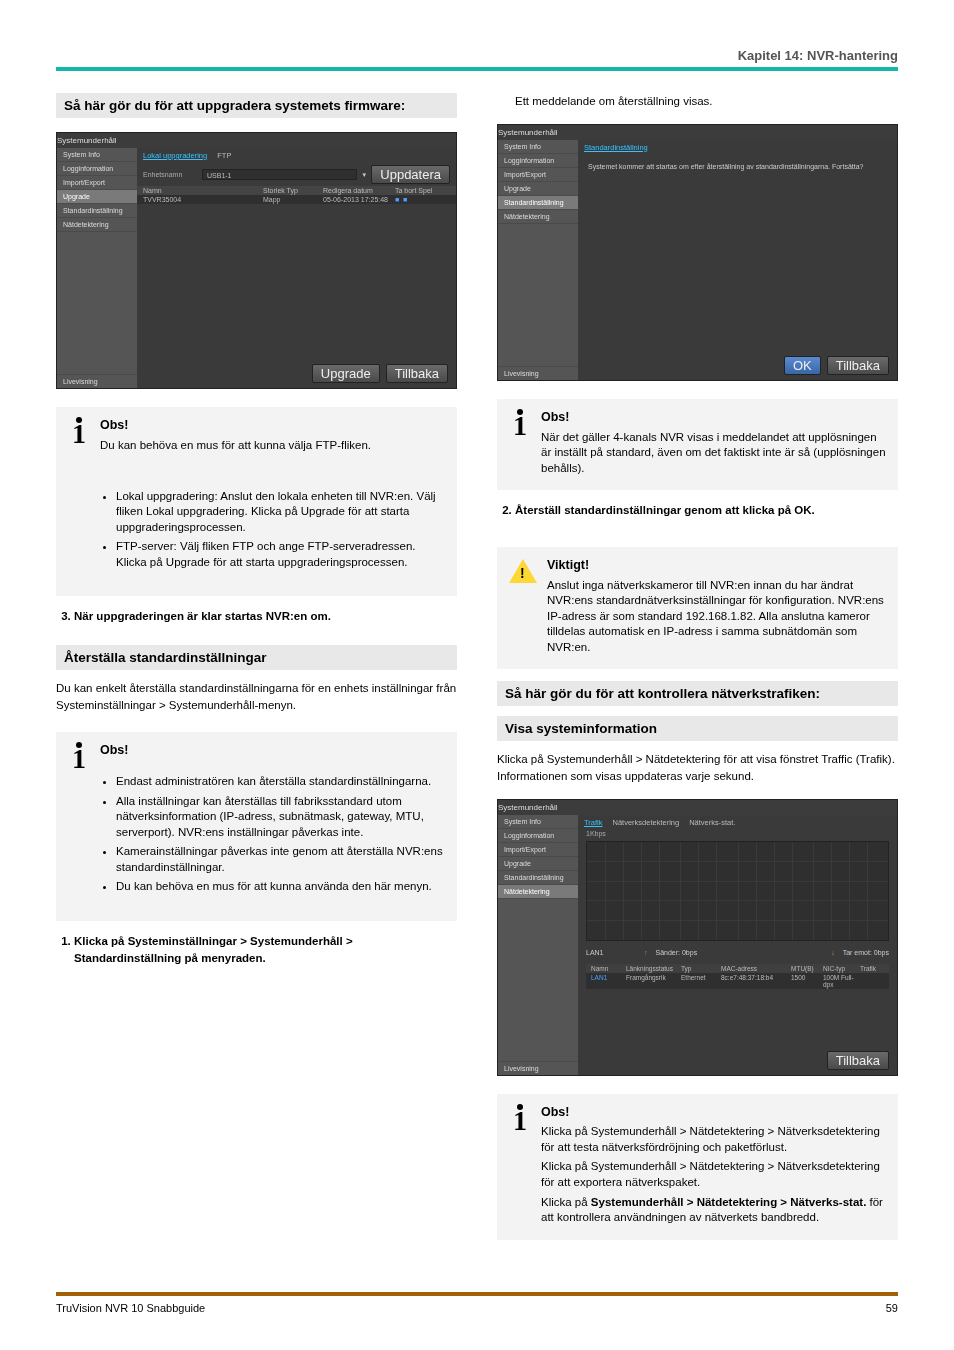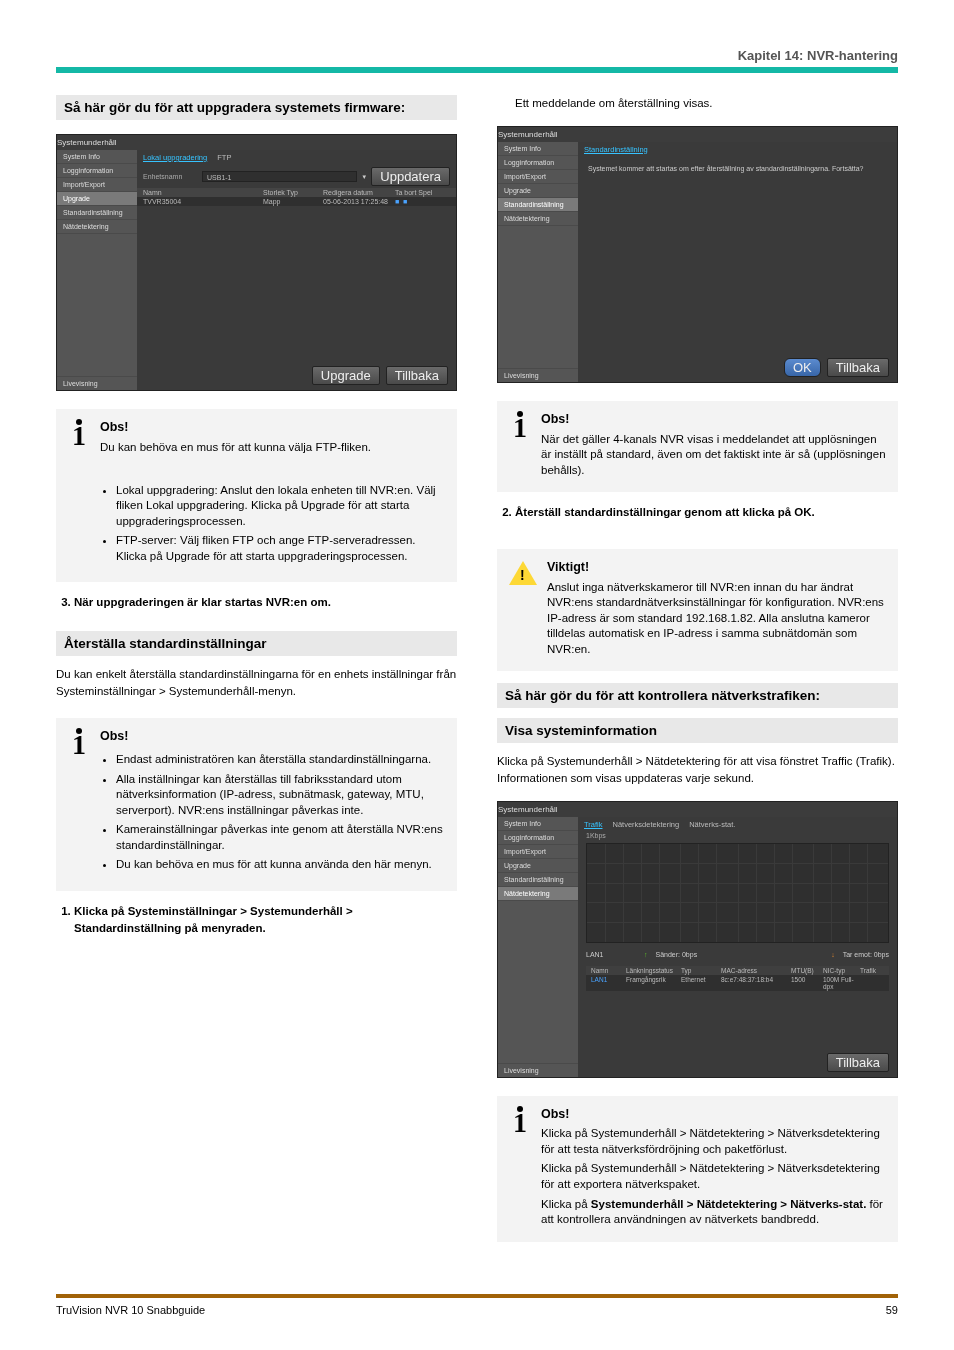--- a/index.html
+++ b/index.html
@@ -1,18 +1,18 @@
 <!DOCTYPE html>
 <html><head>
 <meta charset="utf-8">
 <style>
   * { box-sizing: border-box; margin: 0; padding: 0; }
   body { font-family: Arial, Helvetica, sans-serif; font-size: 12px; color: #000; background: #fff; width: 954px; margin: 0 auto; }
   .page { padding: 48px 56px 40px 56px; }
-  .top-title { font-size: 13px; font-weight: 700; color: #555; text-align: right; padding-bottom: 4px; border-bottom: 6px solid #14b8a6; margin-bottom: 22px; }
+  .top-title { font-size: 13px; font-weight: 700; color: #555; text-align: right; padding-bottom: 4px; border-bottom: 4px solid #14b8a6; margin-bottom: 22px; }
   .columns { display: flex; gap: 40px; }
   .col { flex: 1 1 50%; display: flex; flex-direction: column; }
 
   .gray-bar { background: #e8e8e8; padding: 5px 8px; font-size: 13.5px; font-weight: 700; margin-bottom: 10px; }
 
   .screenshot { width: 100%; margin: 4px 0 10px 0; }
   .ss-frame { background: #3c3c3c; border: 1px solid #222; padding: 0; font-size: 7.5px; color: #ccc; }
   .ss-title { text-align: left; padding: 3px 0; background: #3c3c3c; font-size: 8px; color: #ddd; }
   .ss-body { display: flex; min-height: 240px; }
   .ss-side { width: 80px; background: #555; display: flex; flex-direction: column; }
@@ -44,21 +44,21 @@
   .ss-net-head > div { padding:0 3px; }
   .ss-net-row { display:flex; margin:0 8px; background:#2f2f2f; font-size:6.5px; color:#bbb; padding:1px 2px; }
   .ss-net-row > div { padding:0 3px; }
 
   .note-box { display: flex; background: #f3f3f3; padding: 10px 10px; margin: 8px 0 12px 0; gap: 8px; align-items: flex-start; }
   .note-icon { width: 26px; flex: 0 0 26px; }
   .note-icon .i-glyph { font-family: "Times New Roman", serif; font-size: 28px; font-weight: 700; line-height: 22px; text-align: center; }
   .note-icon .i-dot { width:6px; height:6px; background:#000; border-radius:50%; margin: 0 auto 0 auto; }
   .note-body { flex: 1; font-size: 11.5px; line-height: 1.35; }
   .note-body p { margin: 0 0 4px 0; }
-  .note-body ul { list-style: disc; padding-left: 16px; margin: 8px 0; }
+  .note-body ul { list-style: disc; padding-left: 16px; margin: 16px 0; }
   .note-body li { margin-bottom: 4px; }
   .note-title { font-weight: 700; font-size: 12.5px; }
 
   .warn-icon { width: 0; height: 0; border-left: 14px solid transparent; border-right: 14px solid transparent; border-bottom: 24px solid #fdd835; position: relative; margin: 2px auto; }
   .warn-icon .bang { position: absolute; top: 6px; left: -3px; width: 6px; color:#000; font-weight:700; font-size:14px; }
 
   p.body { font-size: 11.5px; line-height: 1.45; margin: 0 0 10px 0; }
   ol.steps { font-size: 11.5px; line-height: 1.45; padding-left: 18px; margin: 0 0 12px 0; }
   ol.steps li { margin-bottom: 8px; font-weight: bold; }
   .bold { font-weight: 700; }
@@ -186,21 +186,21 @@
               <div class="ss-side-fill"></div>
               <div class="ss-side-foot">Livevisning</div>
             </div>
             <div class="ss-main">
               <div class="ss-tabs">
                 <span class="ss-tab active">Standardinställning</span>
               </div>
               <div class="ss-msg">Systemet kommer att startas om efter återställning av standardinställningarna. Fortsätta?</div>
               <div class="ss-fill"></div>
               <div class="ss-footer">
-                <span class="ss-btn" style="background:linear-gradient(#5b8bcf,#3866a8);border-radius:6px;">OK</span>
+                <span class="ss-btn" style="background:linear-gradient(#5b8bcf,#3866a8);">OK</span>
                 <span class="ss-btn">Tillbaka</span>
               </div>
             </div>
           </div>
         </div>
       </div>
 
       <div class="note-box">
         <div class="note-icon">
             <div class="i-dot"></div>

